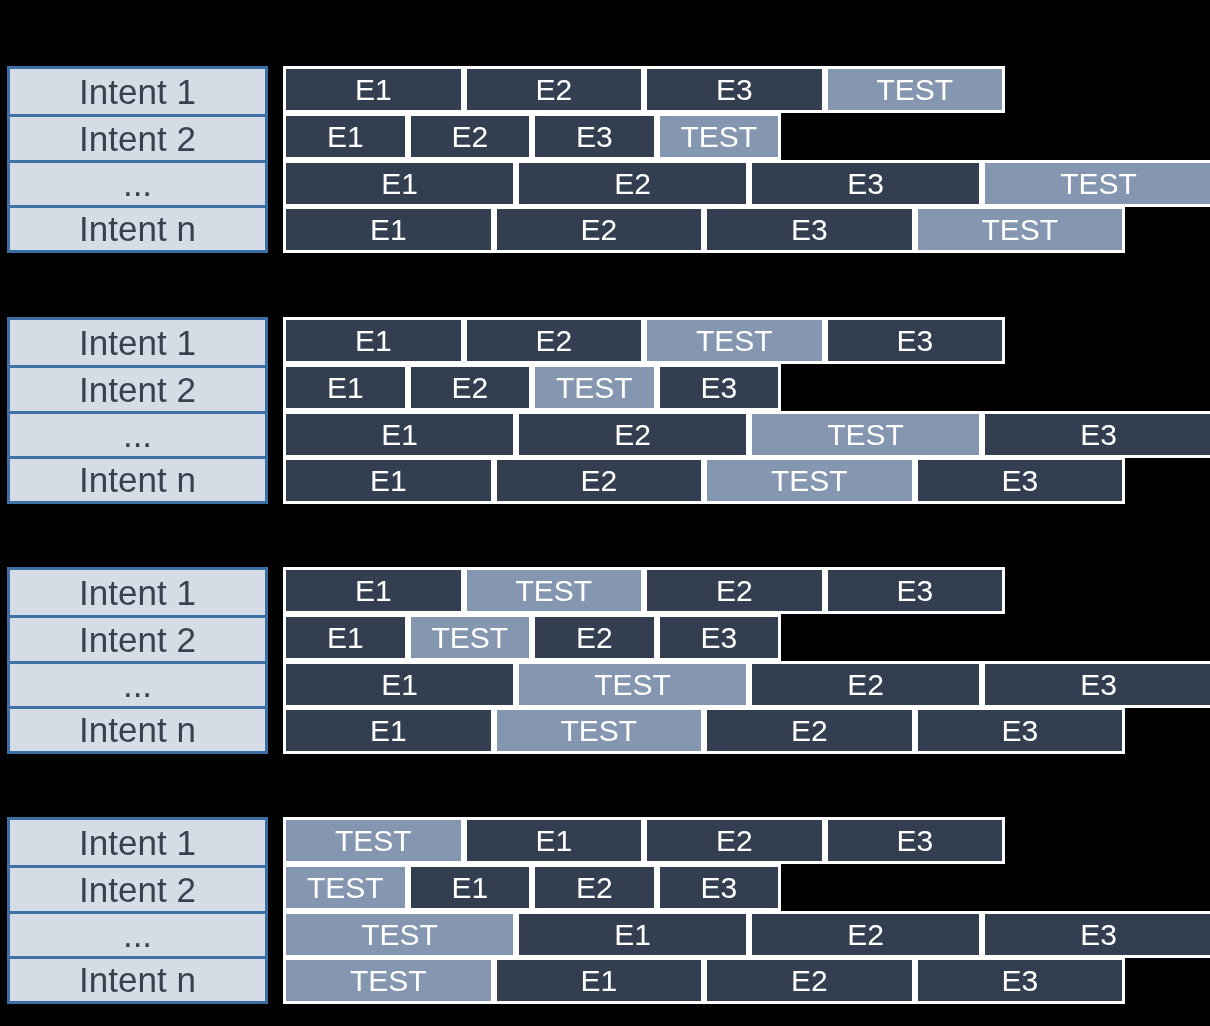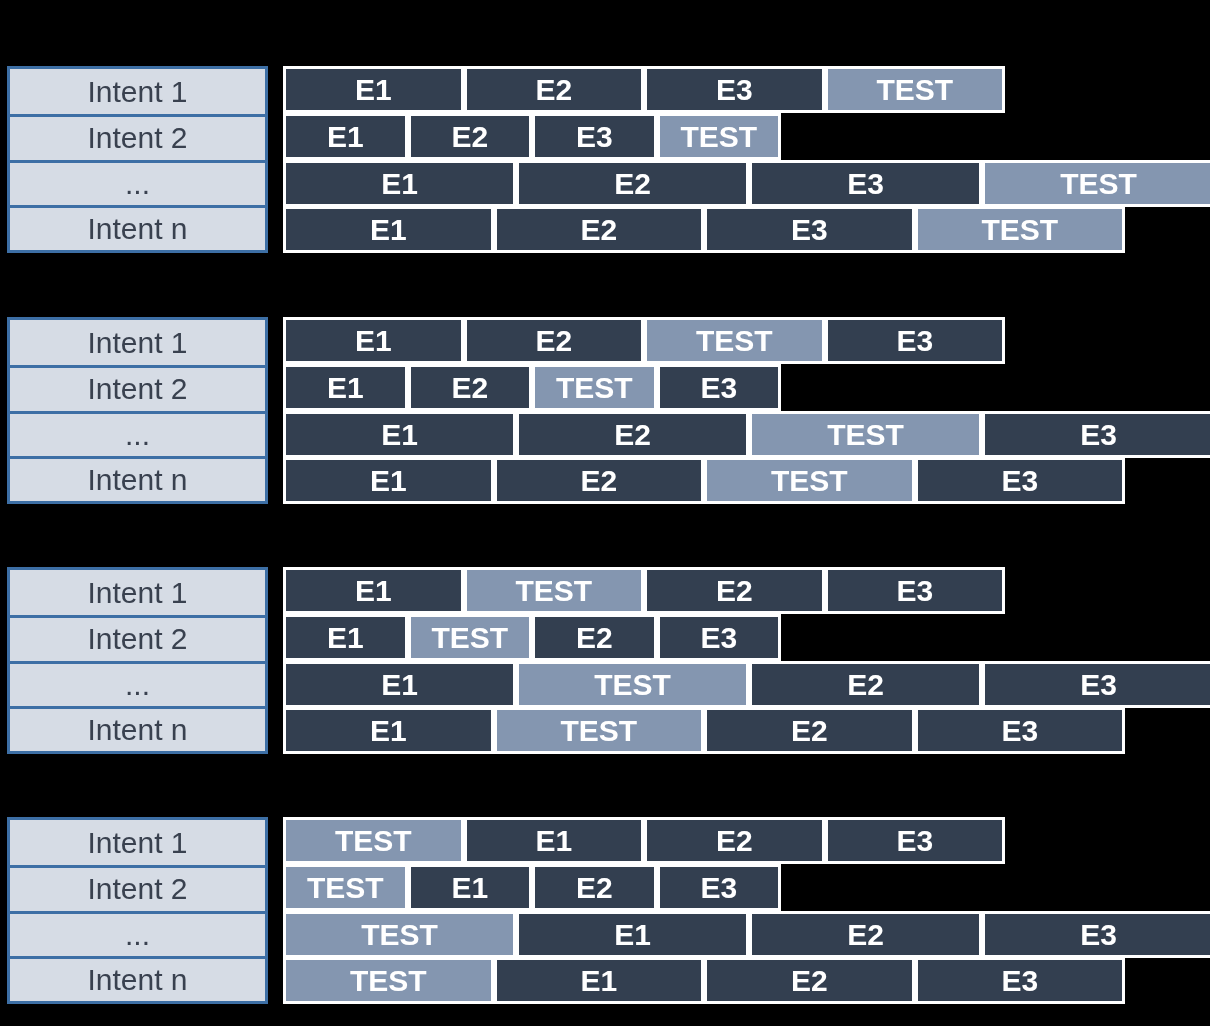--- a/index.html
+++ b/index.html
@@ -27,30 +27,29 @@
     position:absolute;left:7px;top:0;
     width:261px;height:187px;
     box-sizing:border-box;
     background:var(--label-fill);
     border:3px solid var(--label-border);
     display:grid;
     grid-template-rows:repeat(4,1fr);
   }
   .label-cell{
     display:flex;align-items:center;justify-content:center;
-    font-size:30px;color:var(--label-text);
+    font-size:35px;color:var(--label-text);
     line-height:1;
   }
   .label-cell + .label-cell{
     border-top:3px solid var(--label-border);
   }
   .bar-row{
     position:absolute;left:283px;height:47px;
     display:flex;
-    font-weight:bold;
   }
   .segment{
     box-sizing:border-box;
     height:47px;
     flex:0 0 auto;
     border:3px solid var(--bar-border);
     display:flex;align-items:center;justify-content:center;
     font-size:30px;color:var(--bar-text);
     line-height:1;
     white-space:nowrap;

